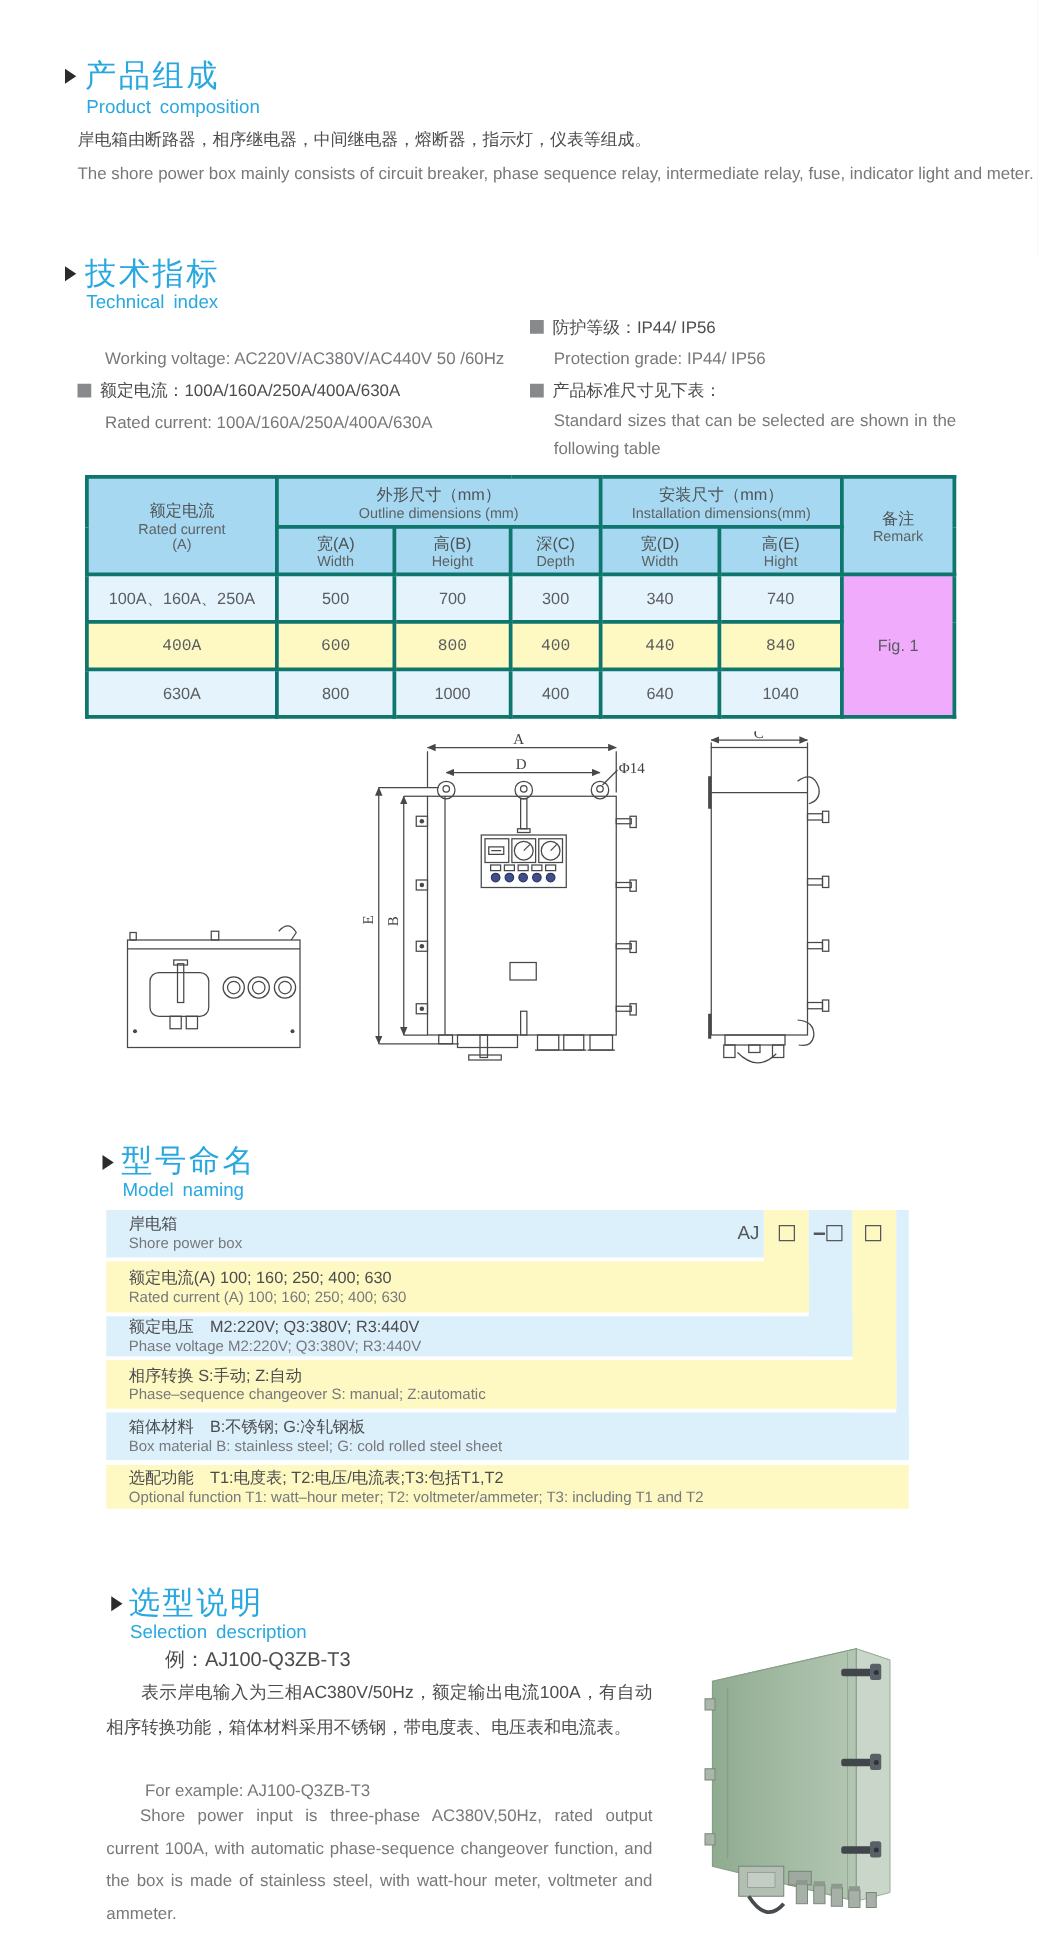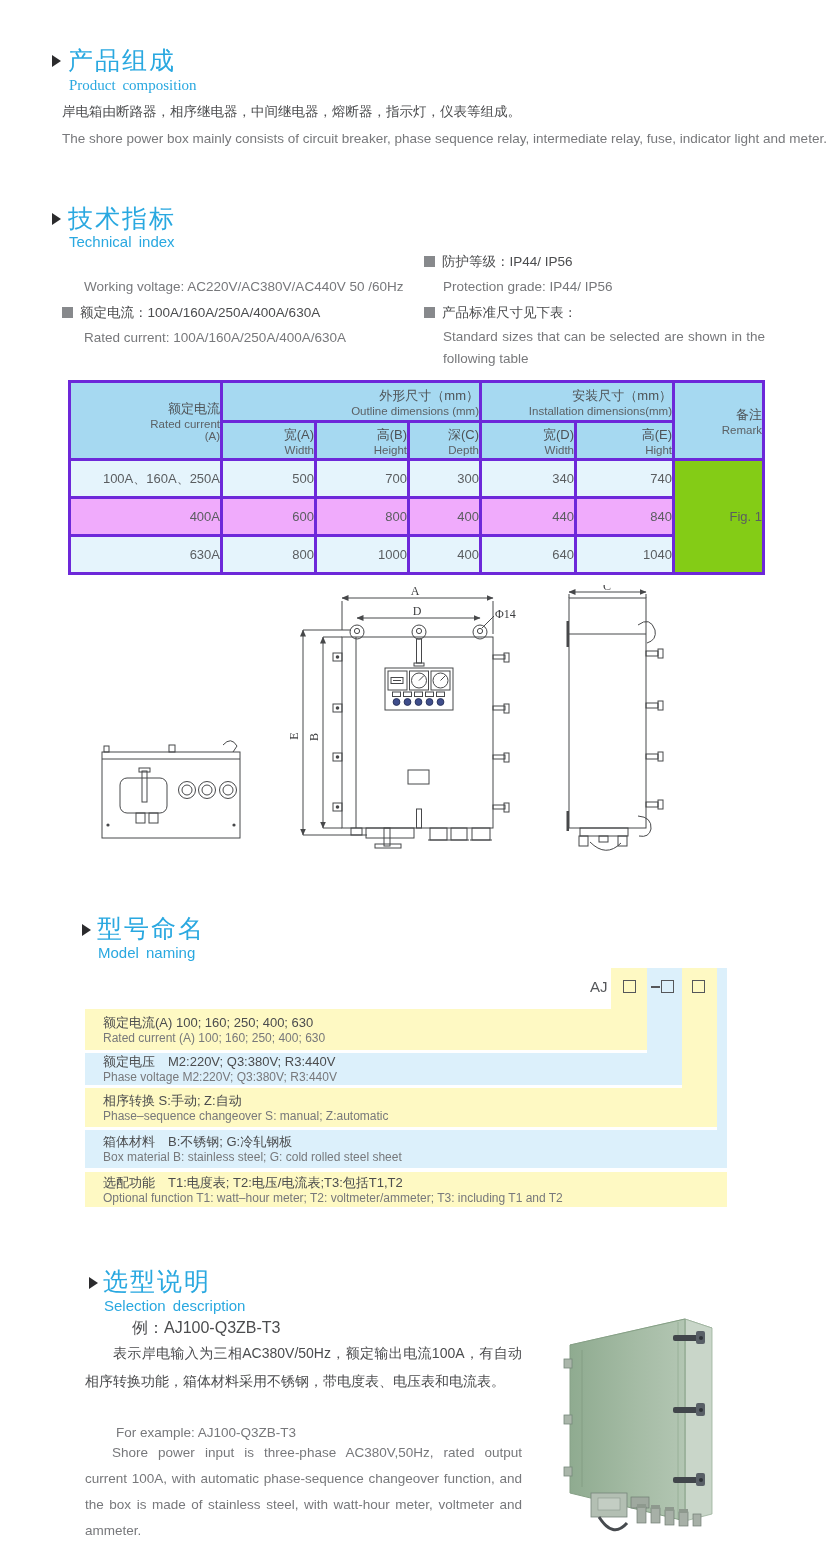--- a/index.html
+++ b/index.html
@@ -14,25 +14,25 @@
   .sec-title-en { font-size:15px; color:#29a8e0; word-spacing:3px; }
 
   .cn { color:#4b4c4e; font-size:13.5px; }
   .en { color:#77787b; font-size:13.5px; }
 
   .bullet-sq { display:inline-block; width:11px; height:11px; background:#87898c; margin-right:7px; vertical-align:-1px; }
   .just { text-align:justify; text-justify:inter-word; }
 
   
   table.spec { border-collapse:collapse; width:694px; table-layout:fixed; }
-  table.spec th, table.spec td { border:3px solid #6d28d9; text-align:right; vertical-align:middle; padding:2px 0; }
+  table.spec th, table.spec td { border:3px solid #0f766e; text-align:center; vertical-align:middle; padding:2px 0; }
   table.spec th { background:#a6d9f1; font-weight:400; }
   table.spec td { background:#e5f4fc; color:#5a5d60; font-size:13px; }
-  table.spec tr.alt td { background:#f0abfc; }
-  table.spec td.remark-cell { background:#84cc16; }
+  table.spec tr.alt td { background:#fef9c3;font-family:Liberation Mono, monospace; }
+  table.spec td.remark-cell { background:#f0abfc; }
   .th-cn { display:block; font-size:13px; color:#4e5357; }
   .th-en { display:block; font-size:11.5px; color:#5c6165; }
 
   
   svg text.dim { font-family:"Liberation Serif", serif; font-size:12px; fill:#3c3d3f; }
   svg .ln { stroke:#47484a; fill:none; stroke-width:1; }
   svg .fil { fill:#47484a; stroke:none; }
 
   
   .naming { position:absolute; left:85px; top:968px; width:642px; height:239px; }
@@ -52,21 +52,21 @@
 </style>
 </head>
 <body>
 
 <div class="page">
 
   <div class="abs" style="left:52px; top:55px;">
       <div class="sec-arrow"></div>
     </div>
   <div class="abs sec-title-cn" style="left:68px; top:44px;">产品组成</div>
-  <div class="abs sec-title-en" style="left:69px; top:77px;font-family:Liberation Serif, serif;">Product composition</div>
+  <div class="abs sec-title-en" style="left:69px; top:77px;">Product composition</div>
   <div class="abs en" style="left:62px; top:131px;">The shore power box mainly consists of circuit breaker, phase sequence relay, intermediate relay, fuse, indicator light and meter.</div>
   <div class="abs cn" style="left:62px; top:103px;">岸电箱由断路器，相序继电器，中间继电器，熔断器，指示灯，仪表等组成。</div>
 
   <div class="abs" style="left:52px; top:213px;">
       <div class="sec-arrow"></div>
     </div>
   <div class="abs sec-title-cn" style="left:68px; top:202px;">技术指标</div>
   <div class="abs sec-title-en" style="left:69px; top:233px;">Technical index</div>
 
   <div class="abs en" style="left:84px; top:279px;">Working voltage: AC220V/AC380V/AC440V 50 /60Hz</div>
@@ -313,20 +313,26 @@
   <div class="abs sec-title-cn" style="left:97px; top:912px;">型号命名</div>
   <div class="abs sec-title-en" style="left:98px; top:944px;">Model naming</div>
 
   <div class="naming">
 
     <div class="nm-band nm-gray" style="left:526px; top:0; width:36px; height:82px;"></div>
     <div class="nm-band nm-blue" style="left:562px; top:0; width:35px; height:117px;"></div>
     <div class="nm-band nm-gray" style="left:597px; top:0; width:35px; height:159px;"></div>
     <div class="nm-band nm-blue" style="left:632px; top:0; width:10px; height:200px;"></div>
 
+    <div class="nm-band nm-blue" style="left:0; top:0;   width:526px; height:38px;">
+      <div class="nm-text">
+          <span class="nm-cn">岸电箱</span>
+          <span class="nm-en">Shore power box</span>
+        </div>
+    </div>
     <div class="nm-band nm-gray" style="left:0; top:41px; width:562px; height:41px;">
       <div class="nm-text">
           <span class="nm-cn">额定电流(A)  100; 160; 250; 400; 630</span>
           <span class="nm-en">Rated current (A) 100; 160; 250; 400; 630</span>
         </div>
     </div>
     <div class="nm-band nm-blue" style="left:0; top:85px; width:597px; height:32px;">
       <div class="nm-text">
           <span class="nm-cn">额定电压　M2:220V;  Q3:380V;  R3:440V</span>
           <span class="nm-en">Phase voltage  M2:220V;  Q3:380V;  R3:440V</span>

